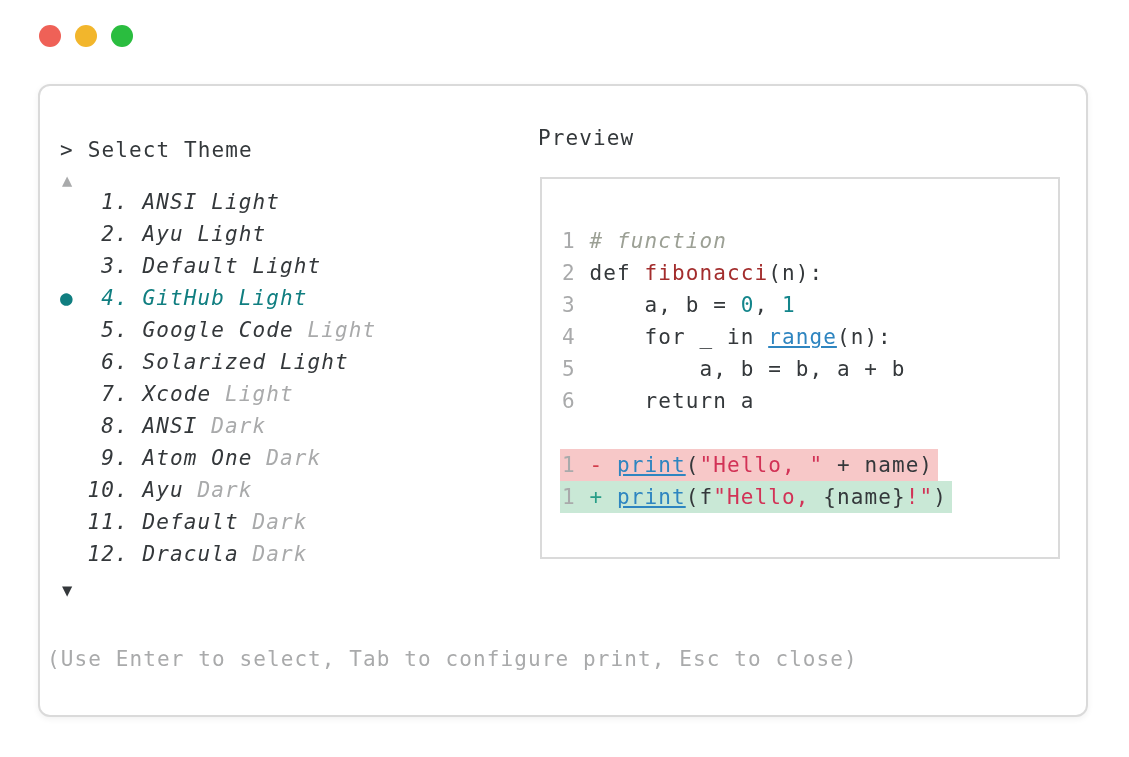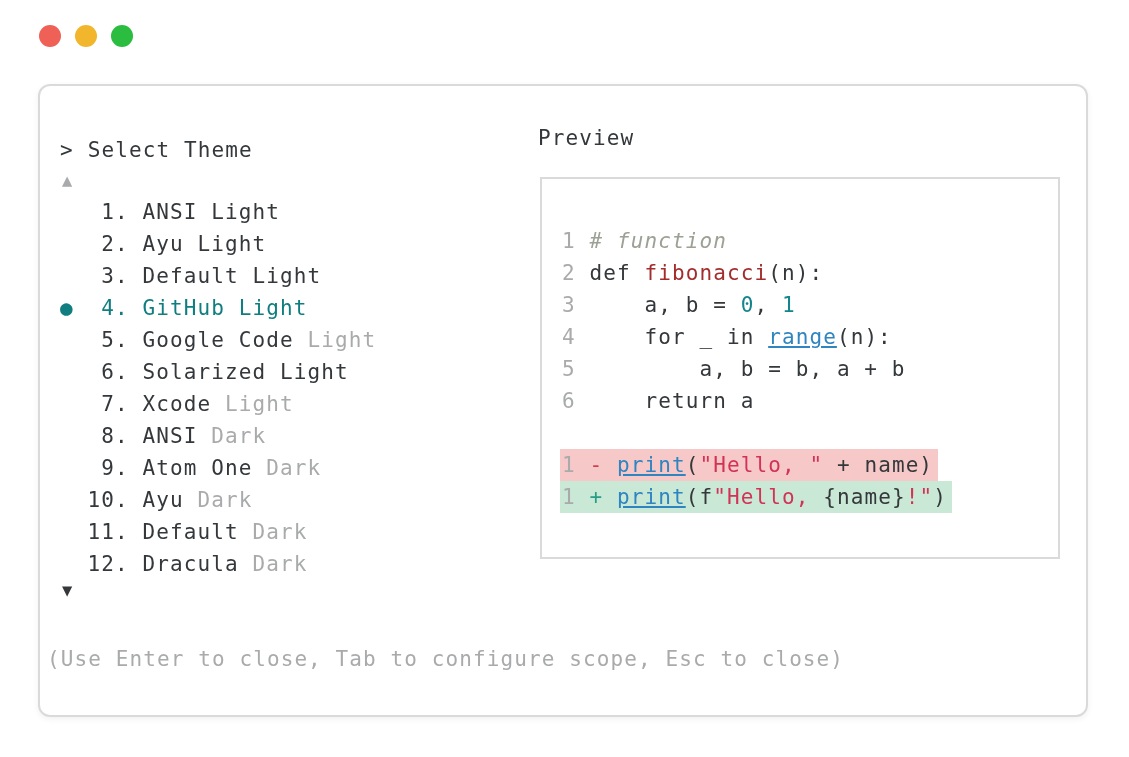--- a/index.html
+++ b/index.html
@@ -14,21 +14,21 @@
           border:2px solid var(--border);border-radius:12px;box-sizing:border-box;
           box-shadow:0 2px 6px rgba(0,0,0,.06);
           font-size:21px;line-height:32px;letter-spacing:1.1px;color:var(--ink);}
   .window *{white-space:pre;}
 
   .prompt-row{position:absolute;left:20px;top:48px;}
   .title{margin-left:14px;}
   .scroll-up{position:absolute;left:22px;top:80px;font-size:17px;line-height:28px;color:var(--muted);letter-spacing:0;cursor:pointer;}
   .scroll-down{position:absolute;left:22px;top:490px;font-size:17px;line-height:28px;color:var(--ink);letter-spacing:0;cursor:pointer;}
 
-  .theme-list{position:absolute;left:20px;top:110px;}
+  .theme-list{position:absolute;left:20px;top:100px;font-style:italic;}
   .theme-row{height:32px;cursor:pointer;}
   .theme-row .bullet{color:var(--selected);}
   .theme-row .muted{color:var(--muted);}
   .theme-row.selected .label,.theme-row.selected .num{color:var(--selected);}
 
   .hint{position:absolute;left:7px;top:557px;color:var(--muted);}
 
   .preview-label{position:absolute;left:498px;top:36px;}
   .preview-box{position:absolute;left:500px;top:91px;width:520px;height:382px;box-sizing:border-box;
                border:2px solid var(--border);background:#fff;}
@@ -59,21 +59,21 @@
 
   <div class="window">
     <div class="prompt-row"><span>&gt;</span><span class="title">Select Theme</span></div>
 
     <div class="scroll-up">▲</div>
 
     <div class="theme-list"><div class="theme-row"><span class="bullet">  </span><span class="num"> 1. </span><span class="label">ANSI Light</span><span class="muted"></span></div><div class="theme-row"><span class="bullet">  </span><span class="num"> 2. </span><span class="label">Ayu Light</span><span class="muted"></span></div><div class="theme-row"><span class="bullet">  </span><span class="num"> 3. </span><span class="label">Default Light</span><span class="muted"></span></div><div class="theme-row selected"><span class="bullet">● </span><span class="num"> 4. </span><span class="label">GitHub Light</span><span class="muted"></span></div><div class="theme-row"><span class="bullet">  </span><span class="num"> 5. </span><span class="label">Google Code</span><span class="muted"> Light</span></div><div class="theme-row"><span class="bullet">  </span><span class="num"> 6. </span><span class="label">Solarized Light</span><span class="muted"></span></div><div class="theme-row"><span class="bullet">  </span><span class="num"> 7. </span><span class="label">Xcode</span><span class="muted"> Light</span></div><div class="theme-row"><span class="bullet">  </span><span class="num"> 8. </span><span class="label">ANSI</span><span class="muted"> Dark</span></div><div class="theme-row"><span class="bullet">  </span><span class="num"> 9. </span><span class="label">Atom One</span><span class="muted"> Dark</span></div><div class="theme-row"><span class="bullet">  </span><span class="num">10. </span><span class="label">Ayu</span><span class="muted"> Dark</span></div><div class="theme-row"><span class="bullet">  </span><span class="num">11. </span><span class="label">Default</span><span class="muted"> Dark</span></div><div class="theme-row"><span class="bullet">  </span><span class="num">12. </span><span class="label">Dracula</span><span class="muted"> Dark</span></div></div>
 
     <div class="scroll-down">▼</div>
 
-    <div class="hint">(Use Enter to close, Tab to configure scope, Esc to close)</div>
+    <div class="hint">(Use Enter to select, Tab to configure print, Esc to close)</div>
 
     <div class="preview-label">Preview</div>
 
     <div class="preview-box">
       <div class="code"><div class="code-line"><span class="ln">1 </span><span class="tk-comment"># function</span></div><div class="code-line"><span class="ln">2 </span><span class="tk-default">def </span><span class="tk-func">fibonacci</span><span class="tk-default">(n):</span></div><div class="code-line"><span class="ln">3 </span><span class="tk-default">    a, b = </span><span class="tk-numlit">0</span><span class="tk-default">, </span><span class="tk-numlit">1</span></div><div class="code-line"><span class="ln">4 </span><span class="tk-default">    for _ in </span><span class="tk-call">range</span><span class="tk-default">(n):</span></div><div class="code-line"><span class="ln">5 </span><span class="tk-default">        a, b = b, a + b</span></div><div class="code-line"><span class="ln">6 </span><span class="tk-default">    return a</span></div><div class="code-line"> </div><div class="code-line"><span class="hl hl-del"><span class="ln">1 </span><span class="tk-del">- </span><span class="tk-call">print</span><span class="tk-default">(</span><span class="tk-str">"Hello, "</span><span class="tk-default"> + name)</span></span></div><div class="code-line"><span class="hl hl-add"><span class="ln">1 </span><span class="tk-add">+ </span><span class="tk-call">print</span><span class="tk-default">(f</span><span class="tk-str">"Hello, </span><span class="tk-default">{name}</span><span class="tk-str">!"</span><span class="tk-default">)</span></span></div></div>
     </div>
   </div>
 </div>
 
 </body></html>

